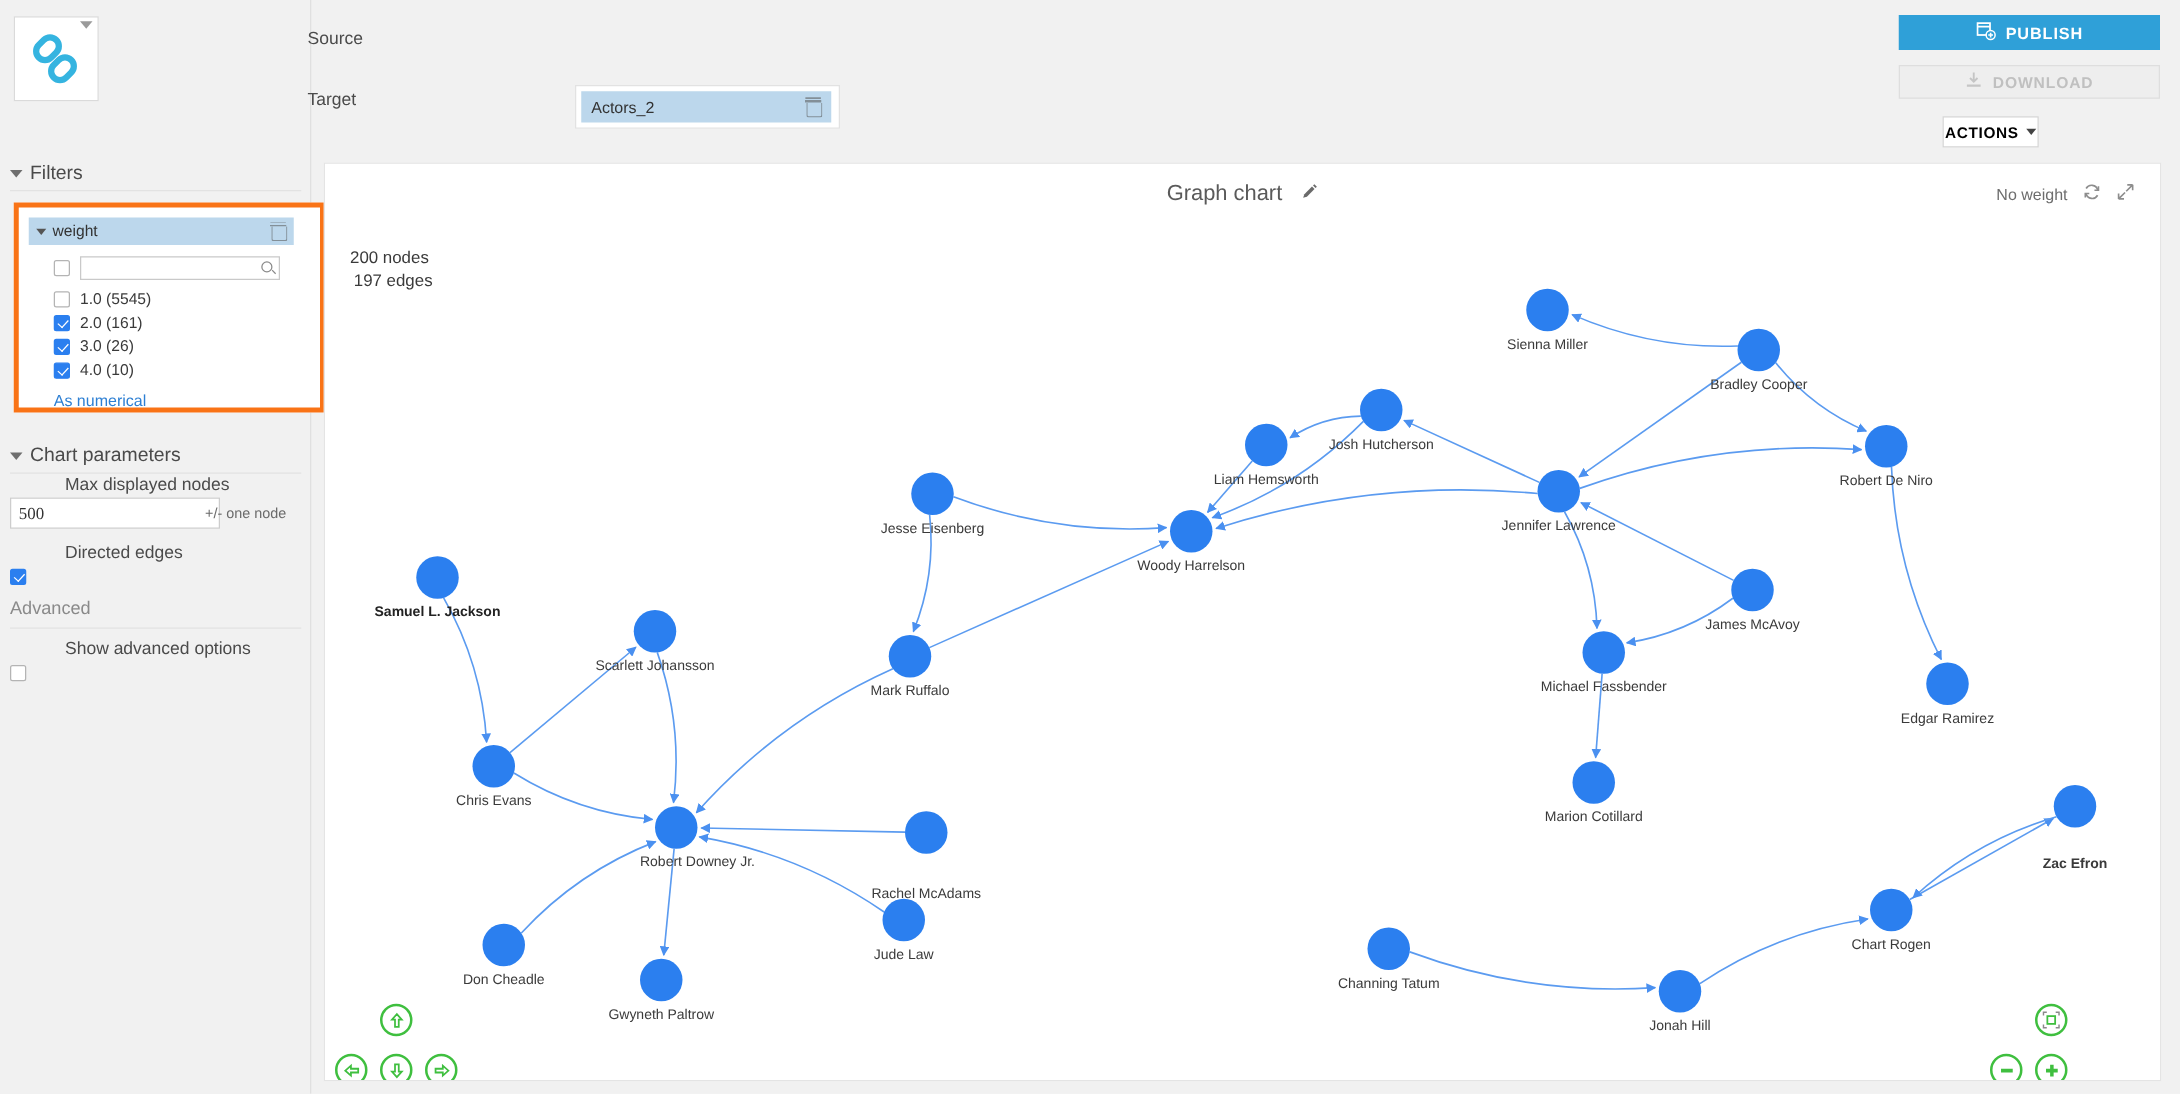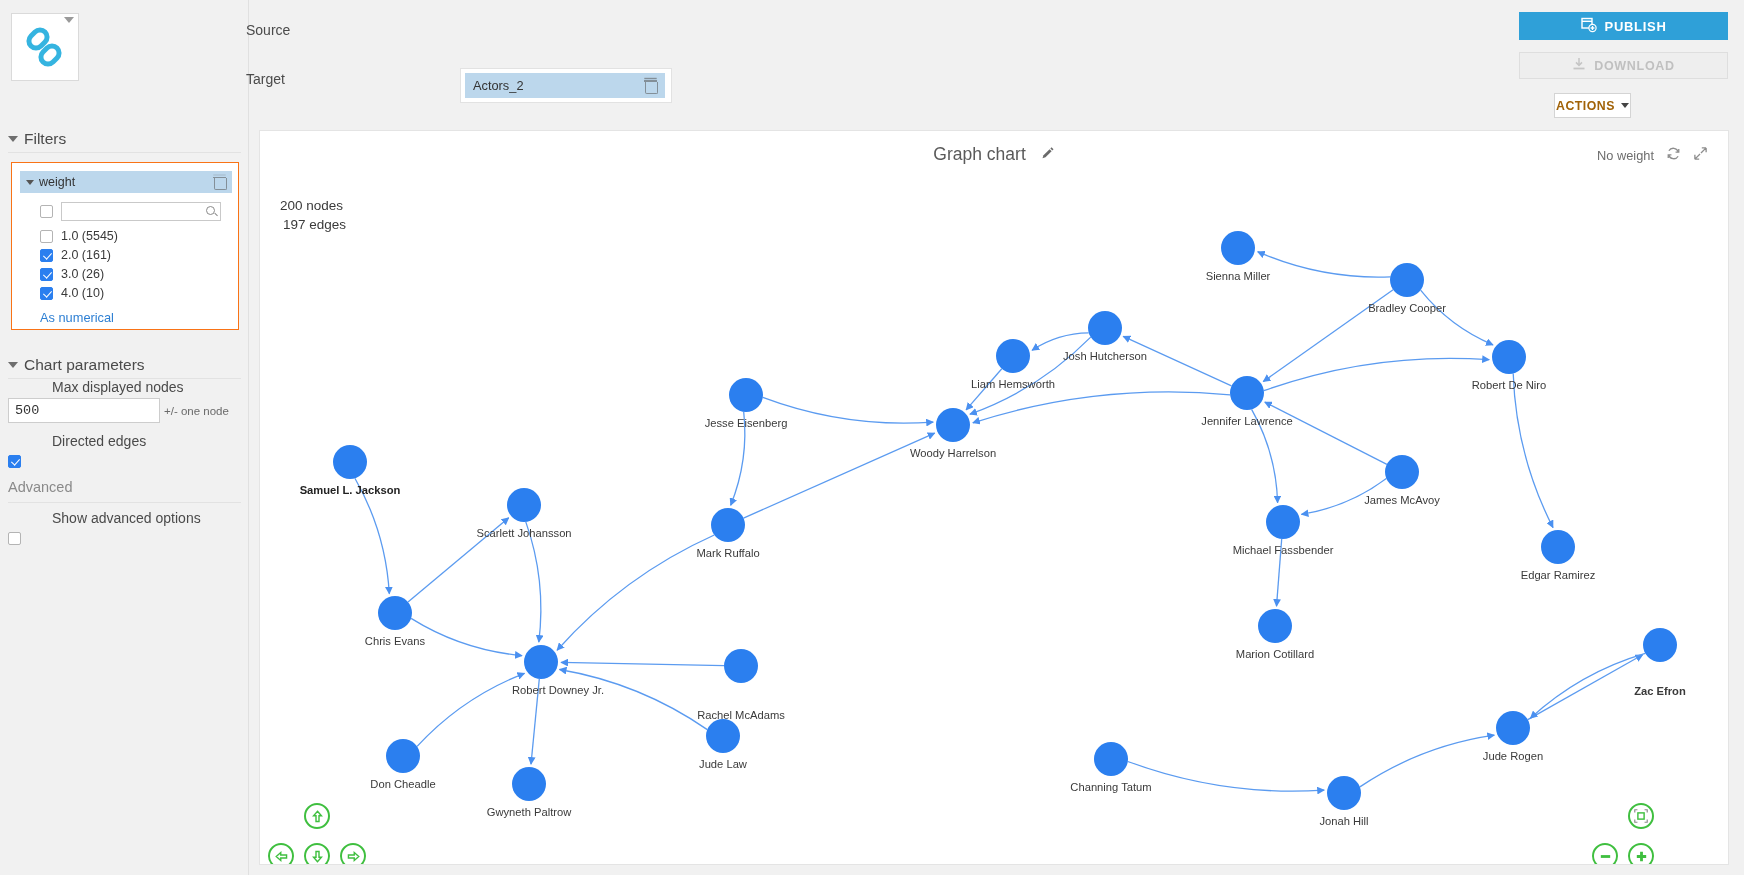--- a/index.html
+++ b/index.html
@@ -50,22 +50,22 @@
   .section-rule {
     position: absolute; left: 8px; width: 233px; height: 1px;
     background: #e2e2e2;
   }
 
   #filters-header { top: 130px; }
   #filters-rule { top: 152px; }
 
   .filter-panel {
     position: absolute; left: 11px; top: 162px;
-    width: 228px; height: 168px;
-    background: #ffffff; border: 1px solid #f97316;
+    width: 249px; height: 168px;
+    background: #ffffff; border: 4px solid #f97316;
   }
   .filter-chip {
     position: absolute; left: 8px; top: 8px;
     width: 212px; height: 22px;
     background: #bcd7ec;
     display: flex; align-items: center;
     padding: 0 6px;
     font-size: 12.5px; color: #333;
   }
   .filter-chip .tri {
@@ -136,25 +136,25 @@
   #chartparams-header { top: 356px; }
   #chartparams-rule { top: 378px; }
 
   .cp-label {
     position: absolute; left: 8px;
     font-size: 14px; color: #4a4a4a; margin-left: 44px;
   }
   #max-nodes-label { top: 379px; }
   #maxnodes-input {
     position: absolute; left: 8px; top: 398px;
-    width: 152px; height: 25px;
+    width: 168px; height: 25px;
     border: 1px solid #cdcdcd; background: #fff;
     font-size: 13.5px; color: #333;
     padding: 0 6px;
-    font-family: Liberation Mono, monospace;
+    font-family: Liberation Serif, serif;
   }
   #onenode-hint {
     position: absolute; left: 164px; top: 405px;
     font-size: 11.5px; color: #6a6a6a;
   }
   #directed-label { top: 433px; }
   #directed-cb { position: absolute; left: 8px; top: 455px; }
   #advanced-label {
     position: absolute; left: 8px; top: 479px;
     font-size: 14.5px; color: #8a8a8a;
@@ -203,21 +203,21 @@
     background: #eeeeee;
     border: 1px solid #dedede;
     color: #c0c0c0; font-size: 12.5px; font-weight: bold;
     letter-spacing: .7px;
     display: flex; align-items: center; justify-content: center; gap: 8px;
   }
   #actions-btn {
     position: absolute; right: 113px; top: 93px;
     width: 77px; height: 25px;
     background: #fff; border: 1px solid #d4d4d4;
-    font-size: 12.3px; color: #a16207; font-weight: bold;
+    font-size: 12.3px; color: #000000; font-weight: bold;
     letter-spacing: .5px;
     display: flex; align-items: center; justify-content: center; gap: 6px;
   }
   #actions-btn .tri {
     width: 0; height: 0;
     border-left: 4.5px solid transparent;
     border-right: 4.5px solid transparent;
     border-top: 5.5px solid #444;
   }
 
@@ -500,21 +500,21 @@
           <div class="node-label" style="left: 264px; top: 356px;">Scarlett Johansson</div>
           <div class="node-label" style="left: 1142px; top: 323px;">James McAvoy</div>
           <div class="node-label" style="left: 468px; top: 376px;">Mark Ruffalo</div>
           <div class="node-label" style="left: 1023px; top: 373px;">Michael Fassbender</div>
           <div class="node-label" style="left: 1298px; top: 398px;">Edgar Ramirez</div>
           <div class="node-label" style="left: 135px; top: 464px;">Chris Evans</div>
           <div class="node-label" style="left: 1015px; top: 477px;">Marion Cotillard</div>
           <div class="node-label" style="left: 281px; top: 513px; padding-left: 34px;">Robert Downey Jr.</div>
           <div class="node-label" style="left: 481px; top: 538px;">Rachel McAdams</div>
           <div class="node-label" style="left: 1400px; top: 514px; font-weight: bold;">Zac Efron</div>
-          <div class="node-label" style="left: 1253px; top: 579px;">Jude Rogen</div>
+          <div class="node-label" style="left: 1253px; top: 579px;">Chart Rogen</div>
           <div class="node-label" style="left: 463px; top: 587px;">Jude Law</div>
           <div class="node-label" style="left: 143px; top: 607px;">Don Cheadle</div>
           <div class="node-label" style="left: 851px; top: 610px;">Channing Tatum</div>
           <div class="node-label" style="left: 269px; top: 635px;">Gwyneth Paltrow</div>
           <div class="node-label" style="left: 1084px; top: 644px;">Jonah Hill</div>
         </div>
 
       <div class="gbtn" style="left:44px;top:632px">
         <svg width="15" height="15" viewBox="0 0 16 16">
             <path d="M8 2.4 L12.2 7.2 H9.6 V13.4 H6.4 V7.2 H3.8 z" fill="none" stroke="#3fbf3f" stroke-width="1.5"></path>

